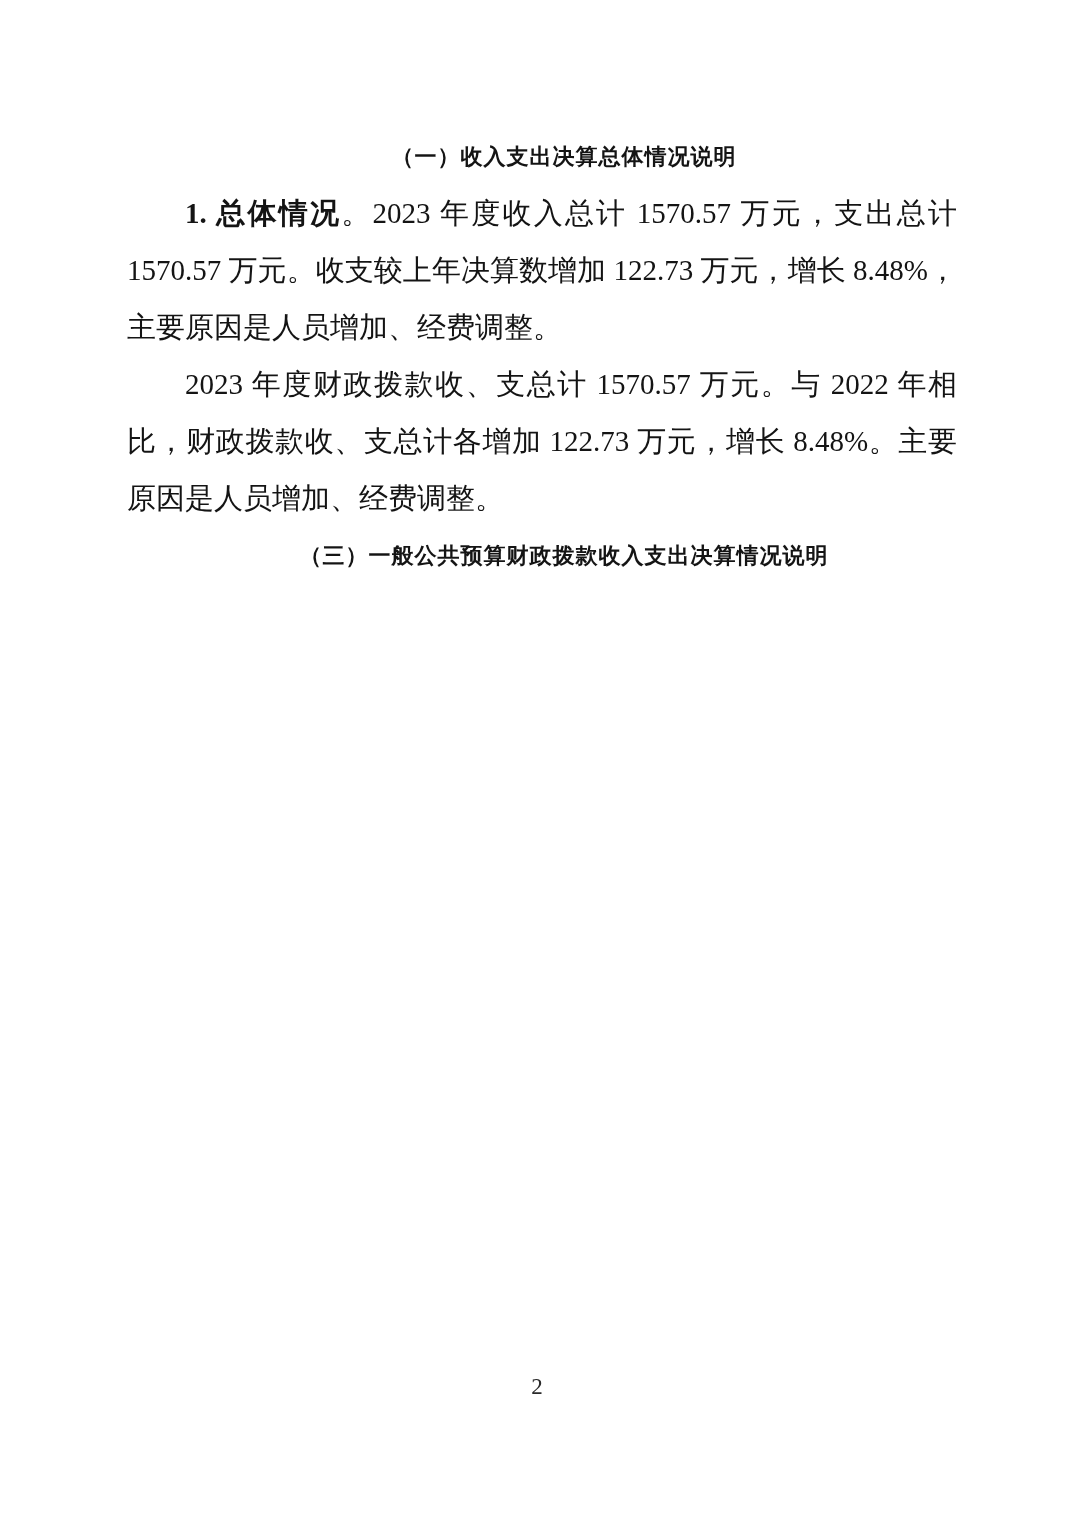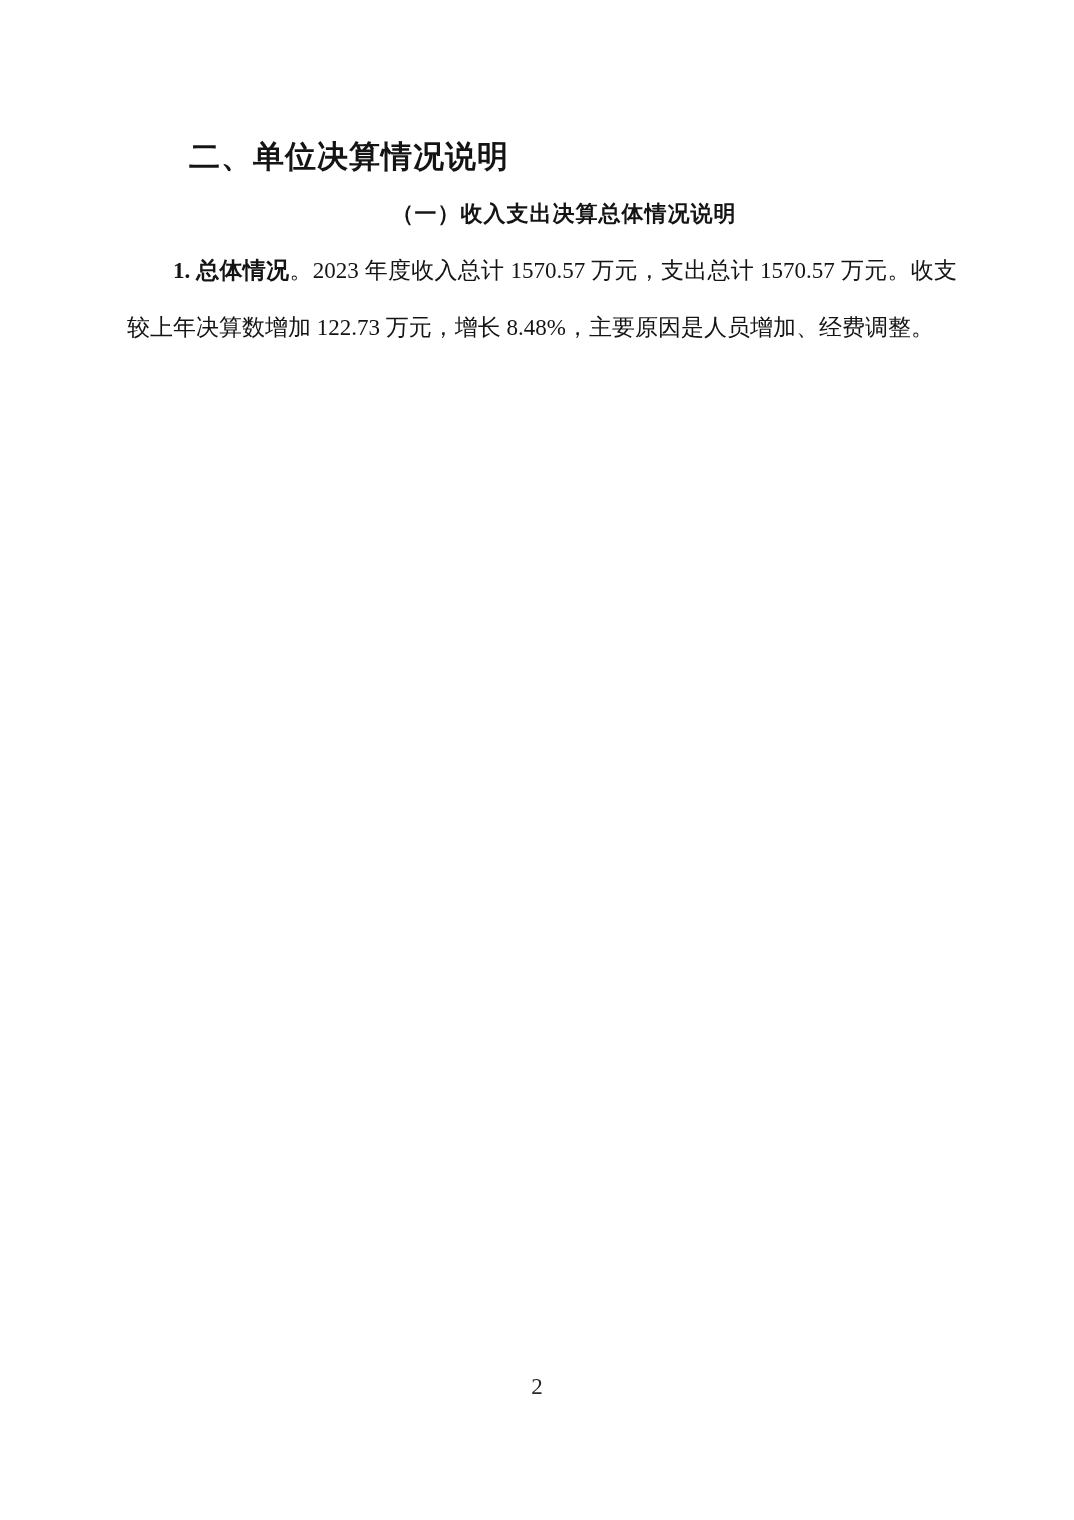--- a/index.html
+++ b/index.html
@@ -36,21 +36,21 @@
     font-family: "Liberation Serif", "DejaVu Serif", serif;
     font-weight: 700;
     font-size: 22px;
     line-height: 57px;
     text-indent: 2em;
     letter-spacing: 1px;
     text-align: center;
   }
   .para {
     margin: 0;
-    font-size: 23px;
+    font-size: 29px;
     line-height: 57px;
     text-indent: 2em;
     text-align: justify;
     text-justify: inter-ideograph;
   }
   .para .label {
     font-weight: 700;
   }
   .footer {
     position: absolute;
@@ -62,29 +62,30 @@
     line-height: 30px;
     color: #2a2a2a;
   }
 </style>
 </head>
 <body>
 
 <div class="page">
   <div class="content">
 
-    <h2 class="h1">二、单位决算情况说明</h2>
 
     <h3 class="h2">（一）收入支出决算总体情况说明</h3>
 
     <p class="para"><span class="label">1. 总体情况</span><span>。2023 年度收入总计 1570.57 万元，支出总计 1570.57 万元。收支较上年决算数增加 122.73 万元，增长 8.48%，主要原因是人员增加、经费调整。</span></p>
 
 
 
 
 
+    <p class="para"><span>2023 年度财政拨款收、支总计 1570.57 万元。与 2022 年相比，财政拨款收、支总计各增加 122.73 万元，增长 8.48%。主要原因是人员增加、经费调整。</span></p>
 
+    <h3 class="h2">（三）一般公共预算财政拨款收入支出决算情况说明</h3>
 
 
   </div>
 
   <div class="footer">2</div>
 </div>
 
 </body></html>

